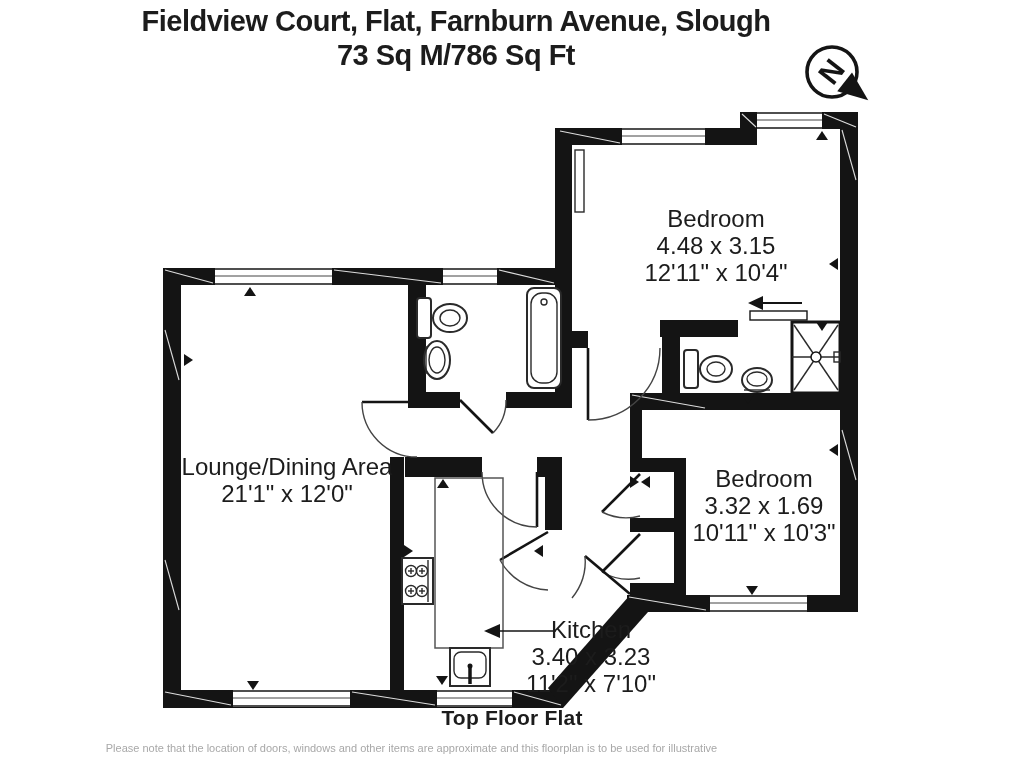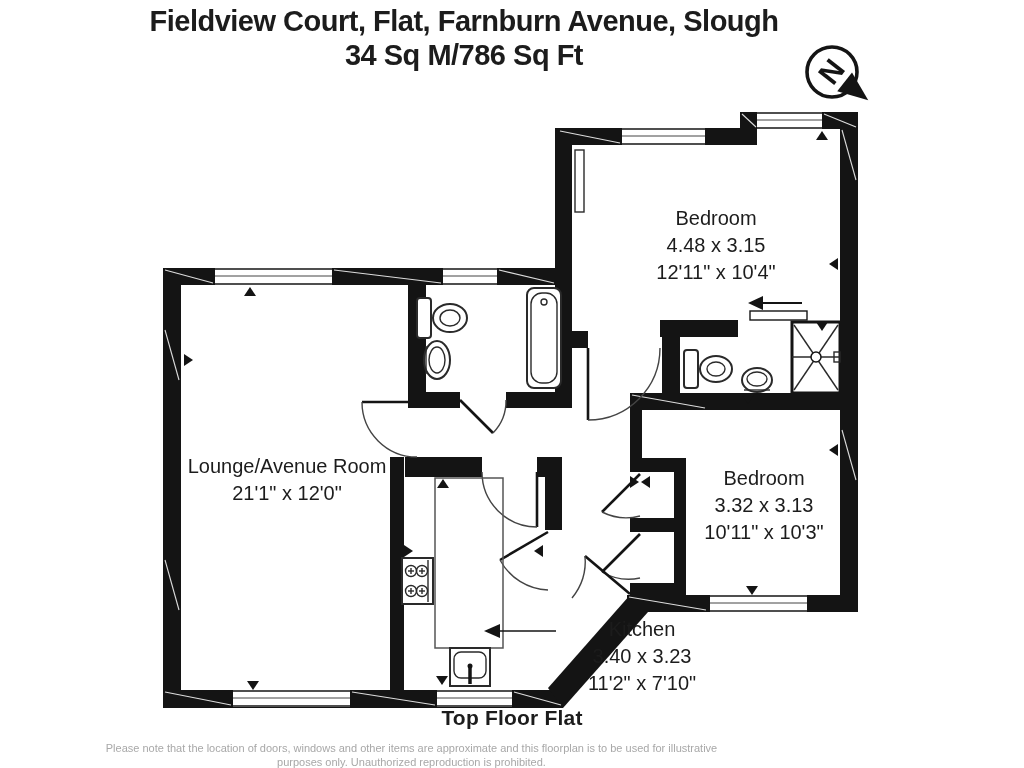--- a/index.html
+++ b/index.html
@@ -4,25 +4,25 @@
 <style>
   html,body{margin:0;padding:0;}
   body{
     width:1024px;height:768px;position:relative;overflow:hidden;
     background:#ffffff;
     font-family:"Liberation Sans", sans-serif;
     color:#1c1c1c;
   }
   .abs{position:absolute;}
   .title{
-    top:4px;left:8px;width:912px;text-align:center;
+    top:4px;left:0;width:912px;text-align:center;
     font-size:29px;font-weight:600;line-height:34px;letter-spacing:-0.5px;
   }
   .room-label{
-    text-align:center;font-size:20px;line-height:27px;font-weight:400;
+    text-align:center;font-size:24px;line-height:27px;font-weight:400;
     transform:translateX(-50%);white-space:nowrap;
   }
   .floor-label{
     top:706px;left:0;width:1024px;text-align:center;
     font-size:21px;font-weight:700;letter-spacing:0.2px;
   }
   .disclaimer{
     top:741px;left:0;width:823px;text-align:center;
     font-size:11px;line-height:14px;color:#a8a8a8;font-weight:400;
   }
@@ -298,44 +298,43 @@
     <circle cx="832" cy="72" r="25" fill="none" stroke="#141414" stroke-width="3.6"></circle>
     <g transform="rotate(128 832 72)">
       <polygon points="832,26 820,56 844,56" fill="#141414"></polygon>
       <text x="832" y="83" text-anchor="middle" font-size="30" font-weight="bold" font-family="Liberation Sans, sans-serif" fill="#141414">N</text>
     </g>
   </g>
 </svg>
 
 <div class="abs title">
   <div>Fieldview Court, Flat, Farnburn Avenue, Slough</div>
-  <div>34 Sq M/786 Sq Ft</div>
+  <div>73 Sq M/786 Sq Ft</div>
 </div>
 
 <div class="abs room-label" style="left:287px;top:453px;">
-  <div>Lounge/Avenue Room</div>
+  <div>Lounge/Dining Area</div>
   <div>21'1" x 12'0"</div>
 </div>
 
 <div class="abs room-label" style="left:716px;top:205px;">
   <div>Bedroom</div>
   <div>4.48 x 3.15</div>
   <div>12'11" x 10'4"</div>
 </div>
 
 <div class="abs room-label" style="left:764px;top:465px;">
   <div>Bedroom</div>
-  <div>3.32 x 3.13</div>
+  <div>3.32 x 1.69</div>
   <div>10'11" x 10'3"</div>
 </div>
 
-<div class="abs room-label" style="left:642px;top:616px;">
+<div class="abs room-label" style="left:591px;top:616px;">
   <div>Kitchen</div>
   <div>3.40 x 3.23</div>
   <div>11'2" x 7'10"</div>
 </div>
 
 <div class="abs floor-label">Top Floor Flat</div>
 
 <div class="abs disclaimer">
   <div>Please note that the location of doors, windows and other items are approximate and this floorplan is to be used for illustrative</div>
-  <div>purposes only. Unauthorized reproduction is prohibited.</div>
 </div>
 
 </body></html>

